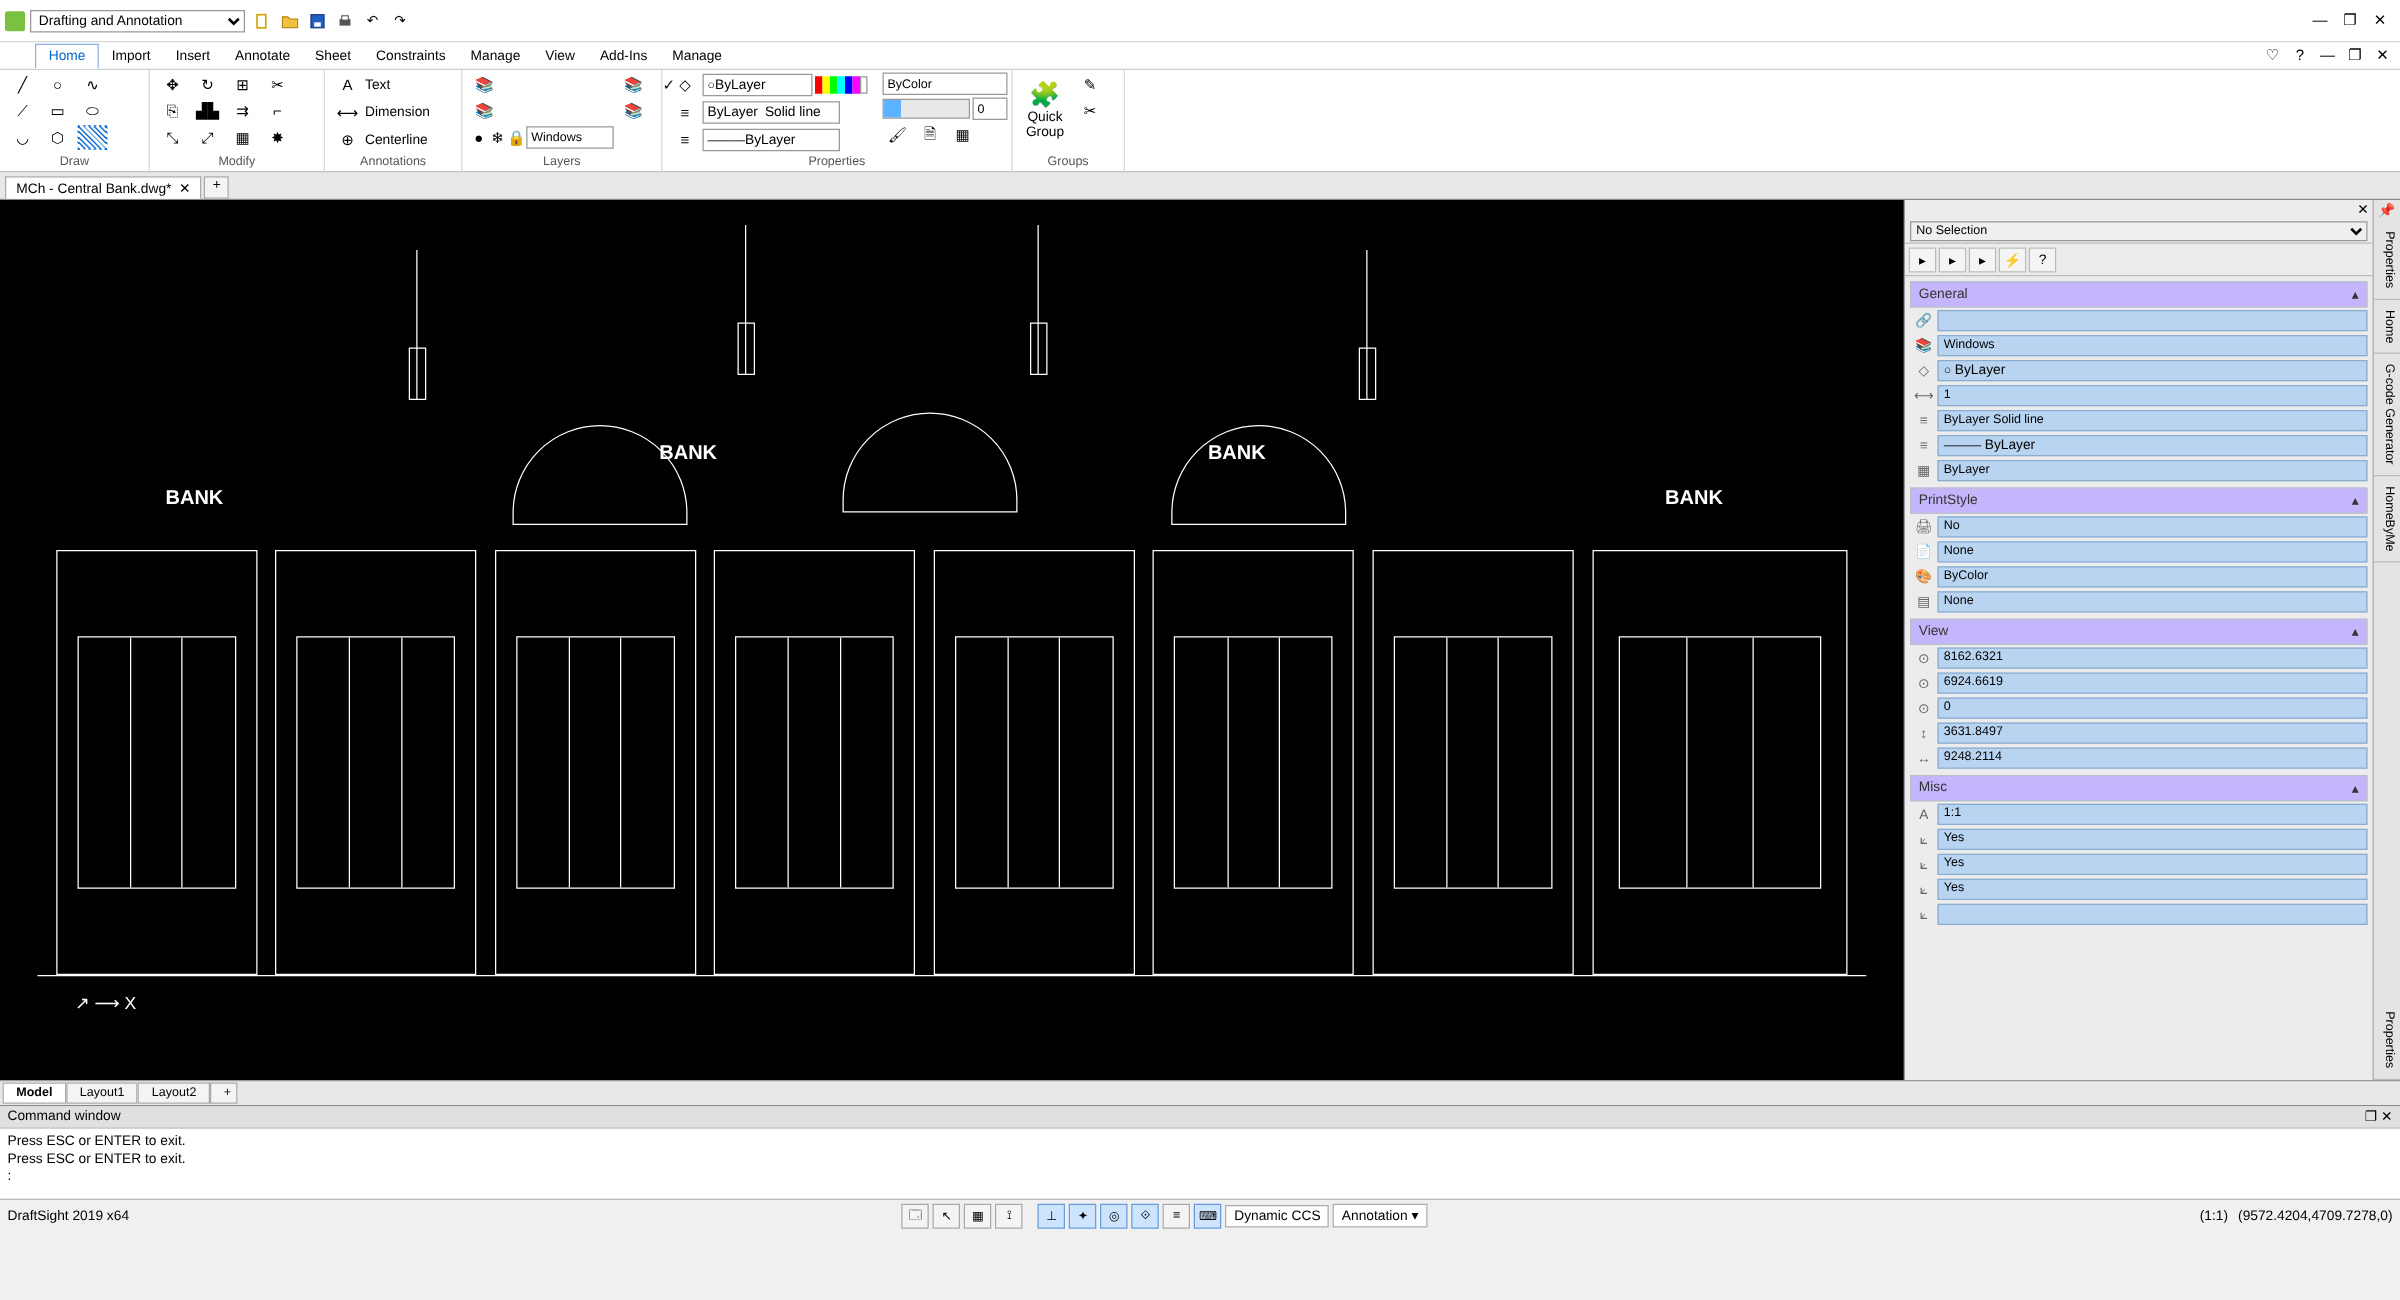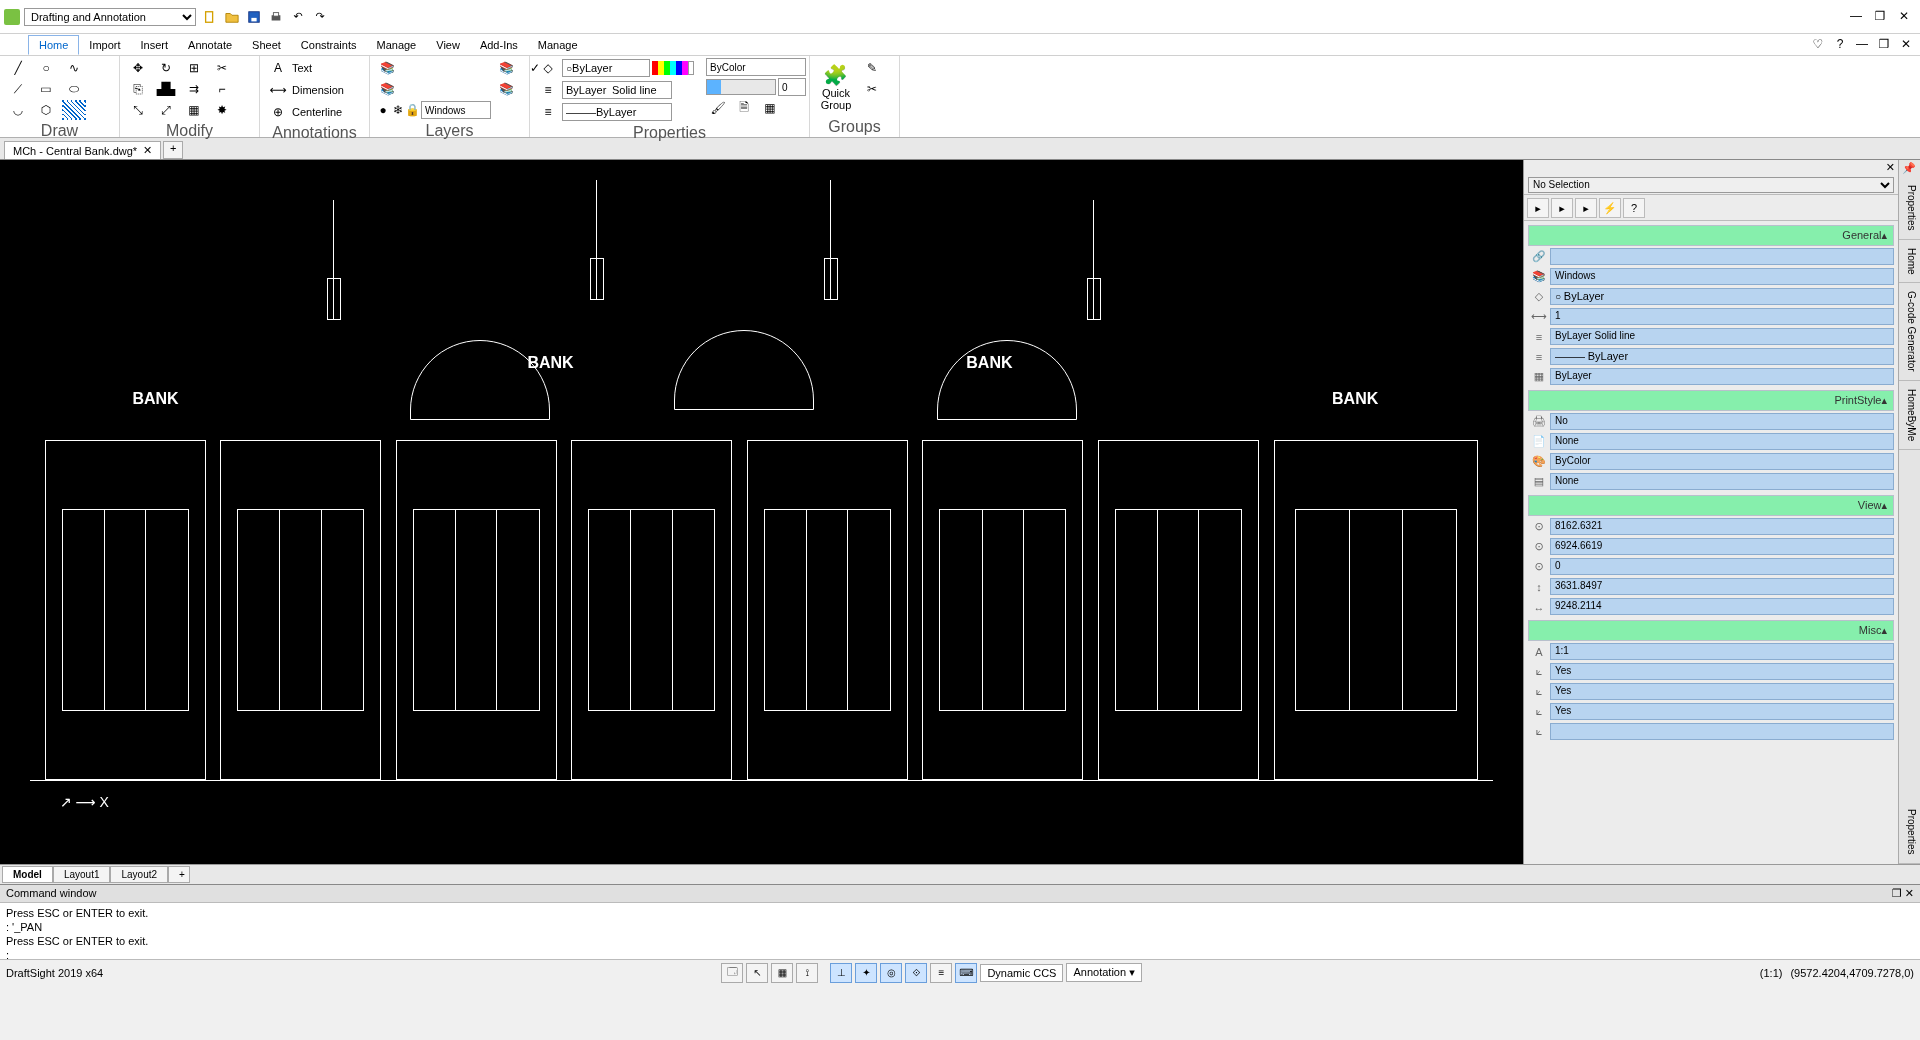--- a/index.html
+++ b/index.html
@@ -14,21 +14,21 @@
 .win-btn { width: 16px; height: 16px; cursor: pointer; text-align: center; font-size: 12px; }
 
 .menubar { height: 22px; background: #fff; display: flex; align-items: center; padding-left: 28px; border-bottom: 1px solid #d0d0d0; }
 .menu-item { padding: 3px 10px; cursor: pointer; font-size: 11px; }
 .menu-item.active { border: 1px solid #8ab4e8; border-bottom: 1px solid #fff; background: #fff; color: #0066cc; }
 .help-icons { margin-left: auto; display: flex; gap: 6px; padding-right: 6px; }
 
 .ribbon { height: 82px; background: #fff; display: flex; border-bottom: 1px solid #b0b0b0; }
 .ribbon-group { border-right: 1px solid #d8d8d8; display: flex; flex-direction: column; padding: 2px 6px 0; }
 .ribbon-group-body { flex: 1; display: flex; gap: 4px; align-items: flex-start; }
-.ribbon-group-label { text-align: center; font-size: 16px; color: #555; padding: 2px 0; }
+.ribbon-group-label { text-align: center; font-size: 10px; color: #555; padding: 2px 0; }
 .rbtn { width: 24px; height: 20px; border: 1px solid transparent; cursor: pointer; display: flex; align-items: center; justify-content: center; font-size: 12px; }
 .rcol { display: flex; flex-direction: column; gap: 1px; }
 .rrow { display: flex; gap: 2px; align-items: center; }
 .big-btn { width: 40px; height: 58px; text-align: center; cursor: pointer; display: flex; flex-direction: column; align-items: center; justify-content: center; font-size: 10px; }
 .field { height: 18px; border: 1px solid #999; background: #fff; padding: 0 3px; font-size: 10px; display: flex; align-items: center; }
 .color-swatches { display: flex; gap: 0; }
 .sw { width: 6px; height: 14px; }
 
 .doctab-bar { height: 22px; background: #e8e8e8; display: flex; align-items: flex-end; border-bottom: 1px solid #888; padding-left: 4px; }
 .doctab { background: #fff; border: 1px solid #aaa; border-bottom: none; padding: 2px 8px; font-size: 11px; display: flex; gap: 6px; align-items: flex-end; }
@@ -52,21 +52,21 @@
 .window-grid::before { left:33%; top:0; width:1px; height:100%; }
 .window-grid::after { left:66%; top:0; width:1px; height:100%; }
 .ucs { position: absolute; left: 60px; bottom: 54px; color: #fff; font-size: 14px; }
 
 .props-panel { width: 375px; background: #ececec; border-left: 1px solid #999; display: flex; flex-direction: column; }
 .props-header { height: 20px; display: flex; align-items: center; padding: 0 4px; border-bottom: 1px solid #bbb; }
 .props-header select { flex: 1; height: 16px; font-size: 10px; border: 1px solid #999; }
 .props-toolbar { height: 26px; display: flex; gap: 2px; padding: 3px; border-bottom: 1px solid #bbb; }
 .ptb { width: 22px; height: 20px; border: 1px solid #bbb; background: #f4f4f4; cursor: pointer; display: flex; align-items: center; justify-content: center; }
 .props-body { flex: 1; overflow-y: auto; padding: 4px; }
-.prop-section-hdr { background: #86efac; padding: 3px 6px; font-size: 11px; color: #333; border: 1px solid #b8c0cc; display: flex; justify-content: flex-end; cursor: pointer; }
+.prop-section-hdr { background: #c4b5fd; padding: 3px 6px; font-size: 11px; color: #333; border: 1px solid #b8c0cc; display: flex; justify-content: space-between; cursor: pointer; }
 .prop-row { display: flex; align-items: center; height: 19px; margin-top: 1px; }
 .prop-icon { width: 22px; text-align: center; color: #666; font-size: 11px; }
 .prop-val { flex: 1; background: #b8d4f0; border: 1px solid #8aacd0; padding: 1px 4px; font-size: 10px; height: 17px; }
 
 .right-tabs { width: 22px; background: #e4e4e4; border-left: 1px solid #aaa; display: flex; flex-direction: column; }
 .vtab { writing-mode: vertical-rl; text-orientation: mixed; padding: 8px 3px; font-size: 10px; cursor: pointer; border-bottom: 1px solid #bbb; }
 
 .layout-tabs { height: 20px; background: #e8e8e8; display: flex; align-items: center; padding-left: 2px; border-top: 1px solid #999; }
 .ltab { padding: 2px 10px; border: 1px solid #aaa; background: #f4f4f4; font-size: 10px; cursor: pointer; }
 .ltab.active { background: #fff; font-weight: bold; }
@@ -484,21 +484,20 @@
   <div class="ltab active">Model</div>
   <div class="ltab">Layout1</div>
   <div class="ltab">Layout2</div>
   <div class="ltab" style="width:20px;text-align:center">+</div>
 </div>
 
 <div class="cmdwin">
   <div class="cmdwin-hdr"><span>Command window</span><span style="margin-left:auto;cursor:pointer">❐</span>&nbsp;<span style="cursor:pointer">✕</span></div>
   <div class="cmdwin-body">
     <div>Press ESC or ENTER to exit.</div>
-    <div>: '_PAN</div>
     <div>Press ESC or ENTER to exit.</div>
     <div>: </div>
   </div>
 </div>
 
 <div class="statusbar">
   <div class="sb-left">DraftSight 2019 x64</div>
   <div class="sb-center">
     <div class="sb-btn">🗔</div>
     <div class="sb-btn">↖</div>

